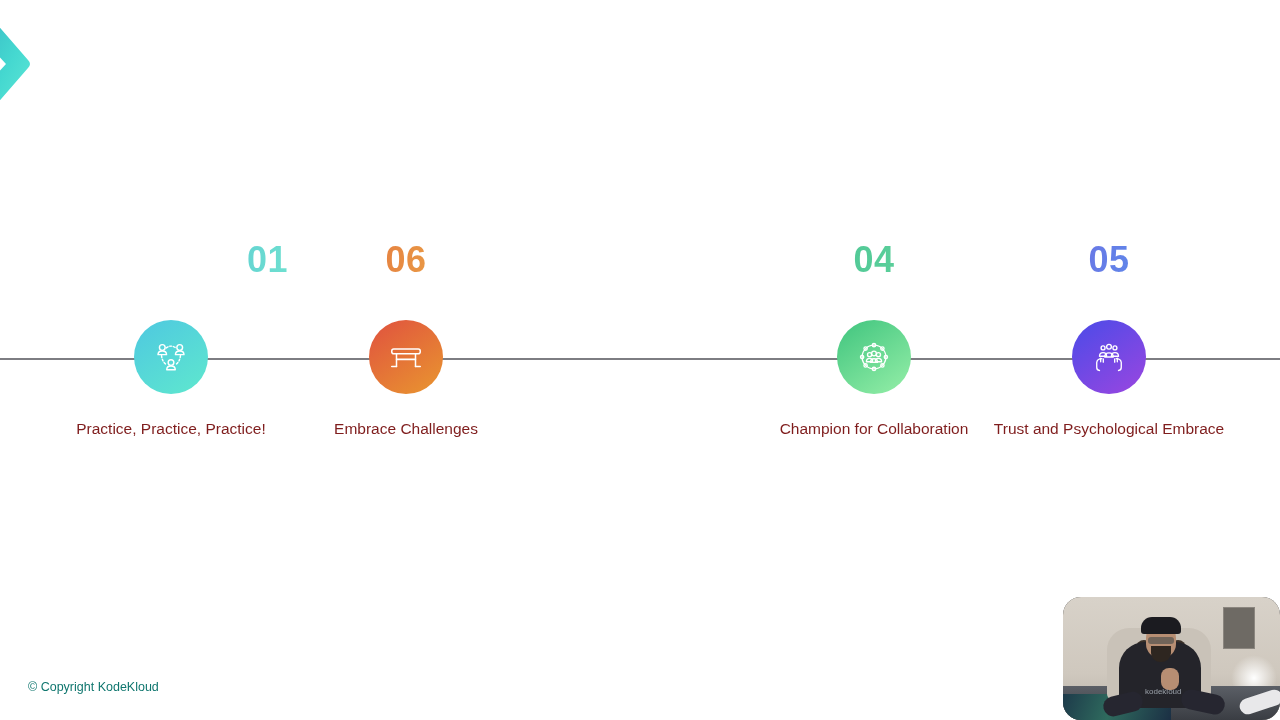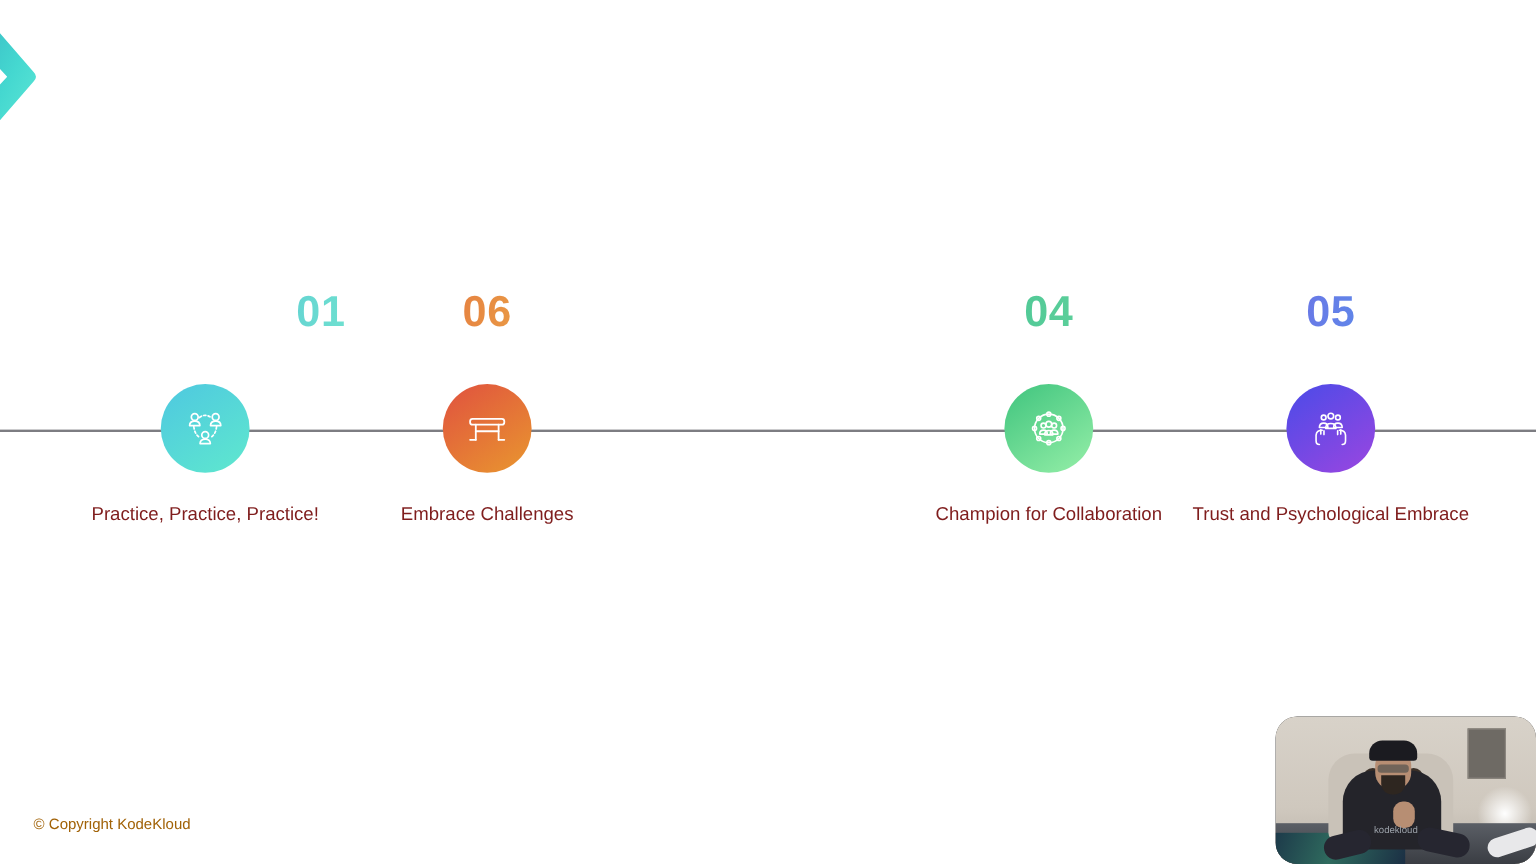--- a/index.html
+++ b/index.html
@@ -58,21 +58,21 @@
 
   .step-label {
     margin-top:24px;
     font-size:15.5px; color:#7f1d1d; line-height:22.5px;
     font-weight:400;
   }
 
   
   .copyright {
     position:absolute; left:28px; top:680px;
-    font-size:12.5px; color:#a16207;
+    font-size:12.5px; color:#0f766e;
   }
 
   
   .webcam {
     position:absolute; left:1063px; top:597px;
     width:217px; height:123px;
     overflow:hidden;
     background:#2b2b2b;
     border-radius:18px;
   }

